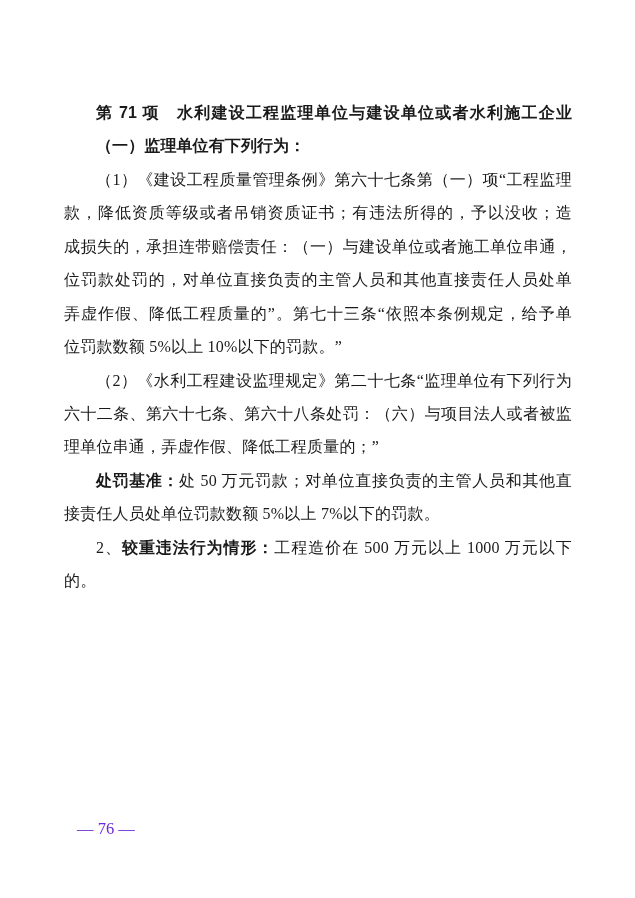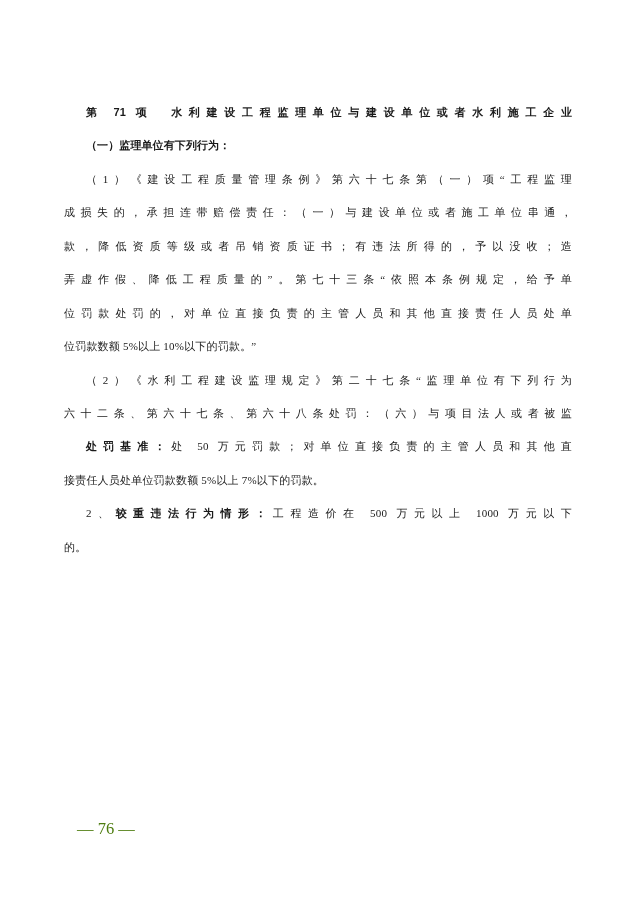--- a/index.html
+++ b/index.html
@@ -16,21 +16,21 @@
     overflow: hidden;
   }
   .content {
     position: absolute;
     left: 64px;
     top: 96px;
     width: 508px;
   }
   .line {
     font-family: "Liberation Serif", "DejaVu Serif", serif;
-    font-size: 11px;
+    font-size: 16px;
     line-height: 33.45px;
     height: 33.45px;
     text-align: left;
     letter-spacing: 0.2px;
   }
   .line.ind { text-indent: 2em; }
   .line.just {
     text-align: justify;
     text-align-last: justify;
     text-justify: inter-character;
@@ -41,42 +41,43 @@
     font-weight: 700;
     letter-spacing: 0.1px;
   }
   .footer {
     position: absolute;
     left: 77px;
     top: 818px;
     font-family: "Liberation Serif", "DejaVu Serif", serif;
     font-size: 16.5px;
     line-height: 22px;
-    color: #4d7c0f;
+    color: #6d28d9;
   }
 </style>
 </head>
 <body>
 
 <div class="page">
   <div class="content">
 
     <div class="line ind just"><span class="seg b">第 71 项　水利建设工程监理单位与建设单位或者水利施工企业</span></div>
 
     <div class="line ind"><span class="seg b">（一）监理单位有下列行为：</span></div>
 
     <div class="line ind just"><span class="seg">（1）《建设工程质量管理条例》第六十七条第（一）项“工程监理</span></div>
+    <div class="line just"><span class="seg">款，降低资质等级或者吊销资质证书；有违法所得的，予以没收；造</span></div>
     <div class="line just"><span class="seg">成损失的，承担连带赔偿责任：（一）与建设单位或者施工单位串通，</span></div>
-    <div class="line just"><span class="seg">款，降低资质等级或者吊销资质证书；有违法所得的，予以没收；造</span></div>
+    <div class="line just"><span class="seg">位罚款处罚的，对单位直接负责的主管人员和其他直接责任人员处单</span></div>
     <div class="line just"><span class="seg">弄虚作假、降低工程质量的”。第七十三条“依照本条例规定，给予单</span></div>
-    <div class="line just"><span class="seg">位罚款处罚的，对单位直接负责的主管人员和其他直接责任人员处单</span></div>
     <div class="line"><span class="seg">位罚款数额 5%以上 10%以下的罚款。”</span></div>
 
     <div class="line ind just"><span class="seg">（2）《水利工程建设监理规定》第二十七条“监理单位有下列行为</span></div>
     <div class="line just"><span class="seg">六十二条、第六十七条、第六十八条处罚：（六）与项目法人或者被监</span></div>
+    <div class="line"><span class="seg">理单位串通，弄虚作假、降低工程质量的；”</span></div>
 
 
 
     <div class="line ind just"><span class="seg b">处罚基准：</span><span class="seg">处 50 万元罚款；对单位直接负责的主管人员和其他直</span></div>
     <div class="line"><span class="seg">接责任人员处单位罚款数额 5%以上 7%以下的罚款。</span></div>
 
     <div class="line ind just"><span class="seg">2、</span><span class="seg b">较重违法行为情形：</span><span class="seg">工程造价在 500 万元以上 1000 万元以下</span></div>
     <div class="line"><span class="seg">的。</span></div>
 
 

